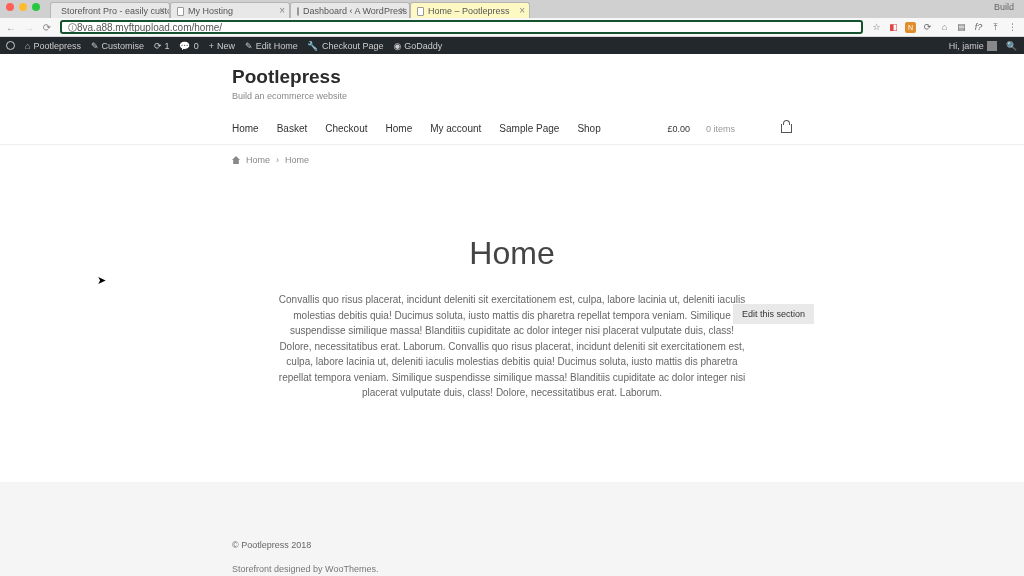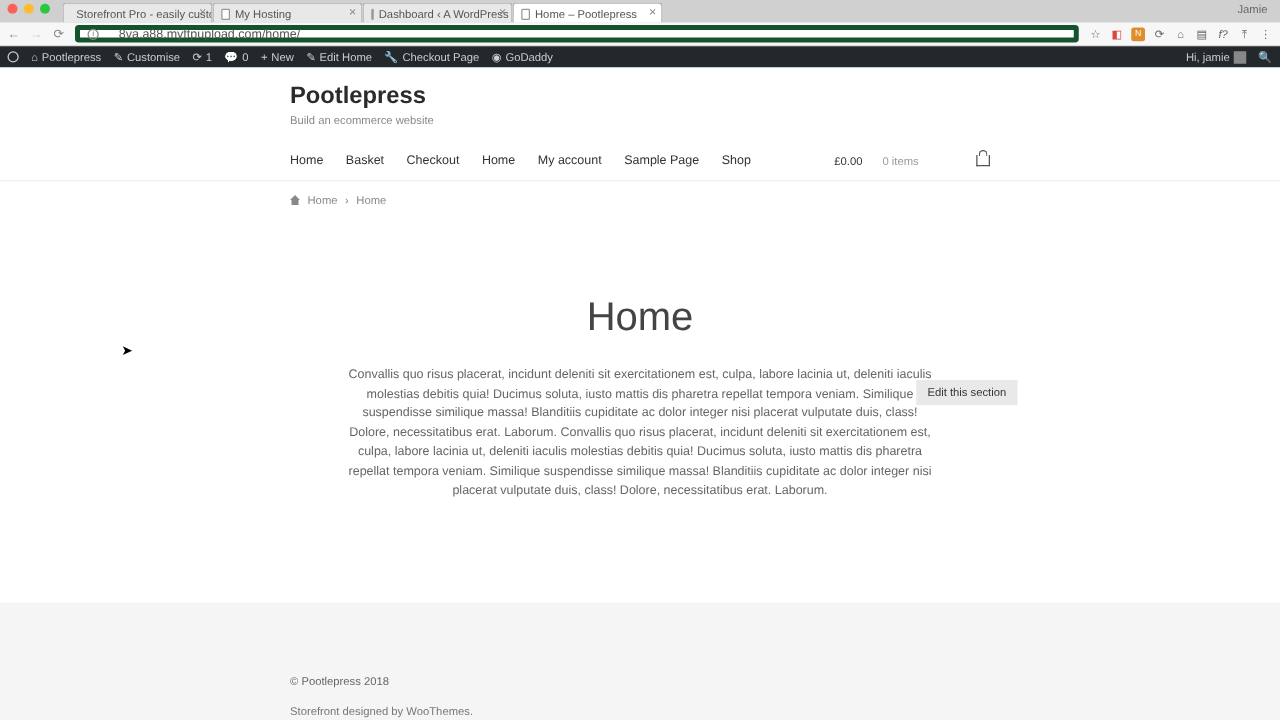--- a/index.html
+++ b/index.html
@@ -2,30 +2,30 @@
 <html><head>
 <meta charset="utf-8">
 <style>
   * { box-sizing: border-box; margin: 0; padding: 0; }
   html, body { width: 1024px; height: 576px; overflow: hidden; font-family: -apple-system, BlinkMacSystemFont, "Helvetica Neue", Arial, sans-serif; }
   .mac-dot { width:8px;height:8px;border-radius:50%;}
   .dot-r{background:#ff5f57;} .dot-y{background:#febc2e;} .dot-g{background:#28c840;}
   
   .tabstrip { height: 18px; background:#d0d0d0; display:flex; align-items:flex-end; padding-left:50px; position:relative; font-size:9px; color:#555;}
   .tabstrip .tab { height:16px; background:#e8e8e8; border:1px solid #b5b5b5; border-bottom:none; border-top-left-radius:3px;border-top-right-radius:3px; padding:1px 6px 0 6px; margin-right:0px; display:flex;align-items:center; gap:4px; width:120px; overflow:hidden; white-space:nowrap; position:relative;}
-  .tabstrip .tab.active { background:#ffffff; }
+  .tabstrip .tab.active { background:#fef9c3; }
   .tabstrip .tab .favicon{width:9px;height:9px;display:inline-block;background:#ccc;border-radius:1px;}
   .tabstrip .tab .fav-doc{background:#fff;border:1px solid #999;width:7px;height:9px;}
   .tabstrip .tab .xclose{position:absolute;right:4px;top:2px;font-size:10px;color:#888;}
   .tabstrip .user{position:absolute;right:10px;top:2px;font-size:9px;color:#666;}
   .tabstrip .dots{position:absolute;left:6px;top:3px;display:flex;gap:5px;}
   
   .urlbar { height:19px; background:#f7f7f7; border-bottom:1px solid #d9d9d9; display:flex; align-items:center; font-size:10px; color:#555; padding:0 6px; gap:8px;}
   .urlbar .nav-ico{color:#888;width:10px;text-align:center;}
-  .urlbar .addr{flex:1; border:4px solid #14532d; border-radius:3px; height:14px; display:flex;align-items:center;padding:0 6px;gap:16px;background:#fff;}
+  .urlbar .addr{flex:1; border:2px solid #14532d; border-radius:3px; height:14px; display:flex;align-items:center;padding:0 6px;gap:0;background:#fff;}
   .urlbar .addr .info-ico{width:9px;height:9px;border:1px solid #888;border-radius:50%;font-size:7px;line-height:8px;text-align:center;color:#888;}
   .urlbar .rt{display:flex;gap:6px;align-items:center;}
   .urlbar .rico{width:11px;height:11px;display:flex;align-items:center;justify-content:center;font-size:9px;color:#666;}
   
   .adminbar{height:17px;background:#23282d;color:#ccc;display:flex;align-items:center;font-size:9px;padding:0 6px;justify-content:space-between;}
   .adminbar .lft,.adminbar .rgt{display:flex;align-items:center;gap:10px;}
   .adminbar .item{display:flex;align-items:center;gap:3px;color:#ccc;}
   .adminbar .ico{width:10px;height:10px;display:inline-block;}
   .adminbar .wp-logo{border:1px solid #ccc;border-radius:50%;width:9px;height:9px;}
   .adminbar .avatar{width:10px;height:10px;background:#888;}
@@ -78,21 +78,21 @@
   <div class="tab">
     <span class="favicon fav-doc"></span>
     <span>Dashboard ‹ A WordPress Sit</span>
     <span class="xclose">×</span>
   </div>
   <div class="tab active">
     <span class="favicon fav-doc"></span>
     <span>Home – Pootlepress</span>
     <span class="xclose">×</span>
   </div>
-  <span class="user">Jamie</span>
+  <span class="user">Build</span>
 </div>
 
 <div class="urlbar">
   <span class="nav-ico">←</span>
   <span class="nav-ico" style="color:#ccc;">→</span>
   <span class="nav-ico">⟳</span>
   <div class="addr">
     <span class="info-ico">i</span>
     <span>8va.a88.myftpupload.com/home/</span>
   </div>

